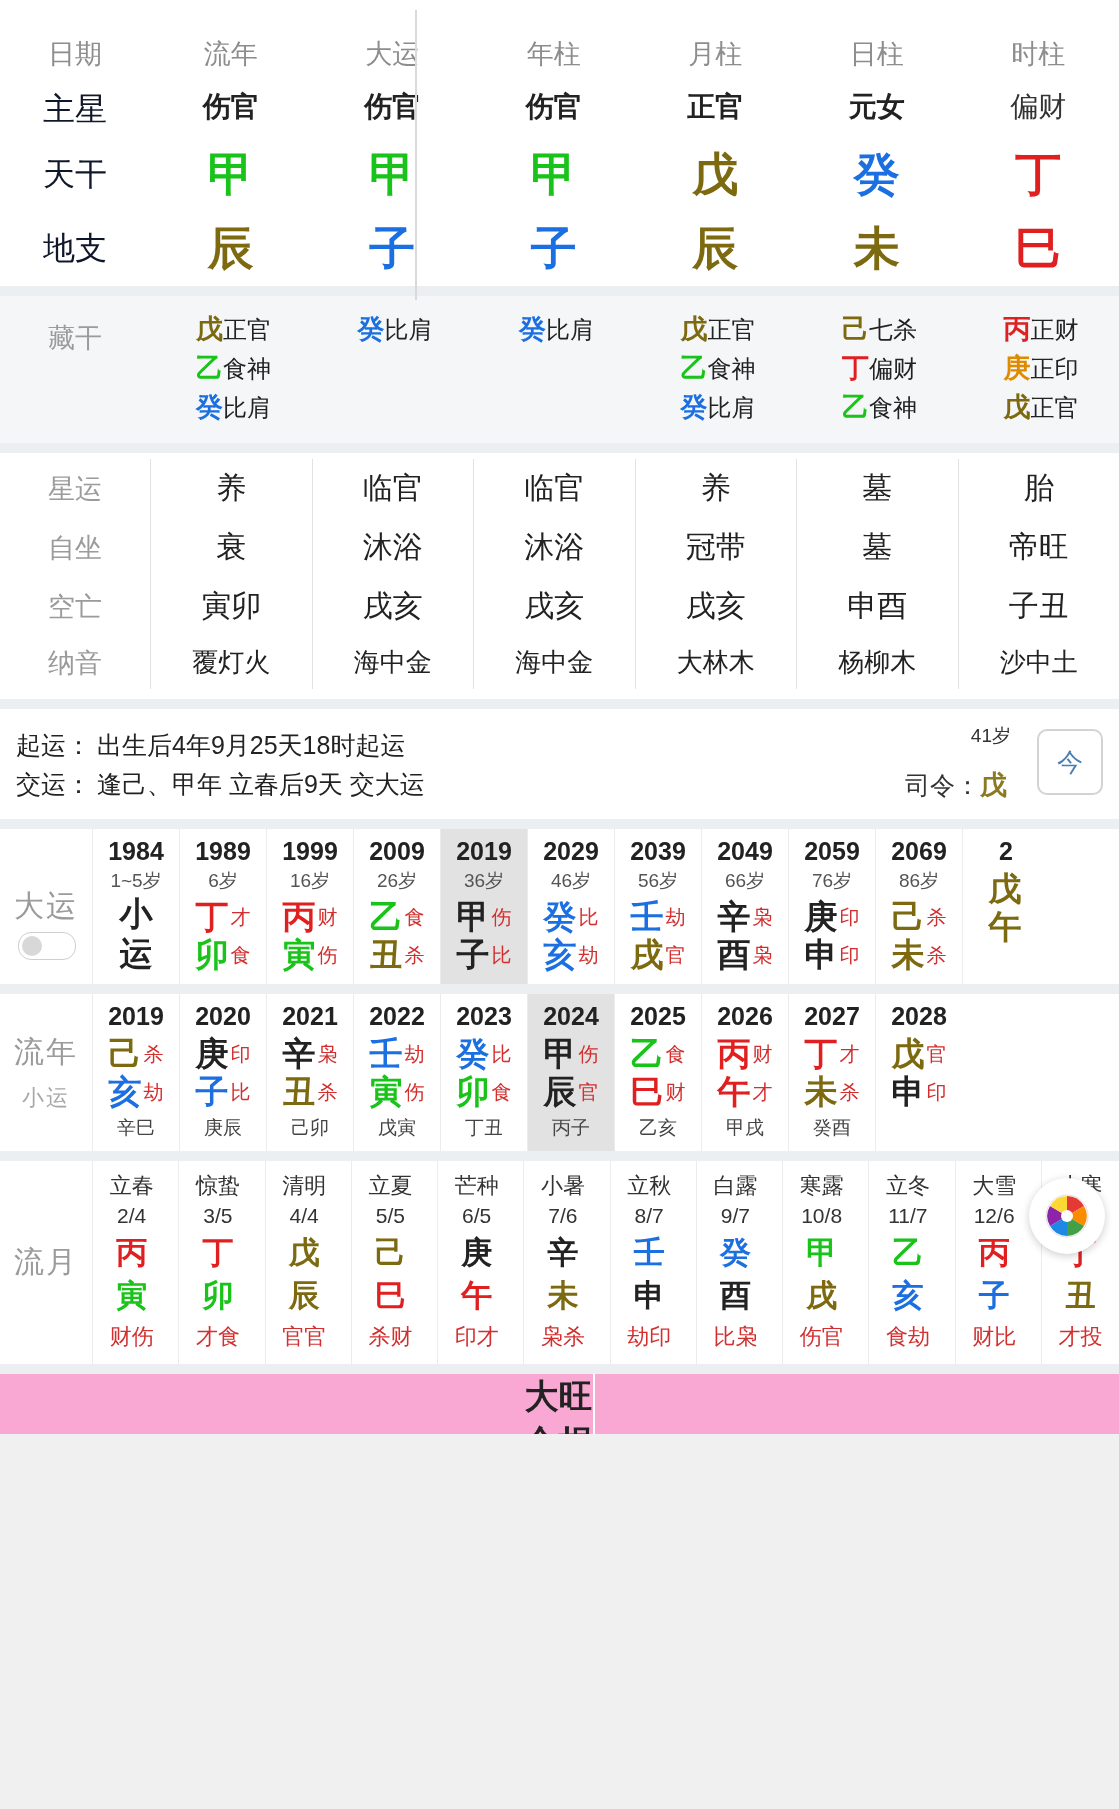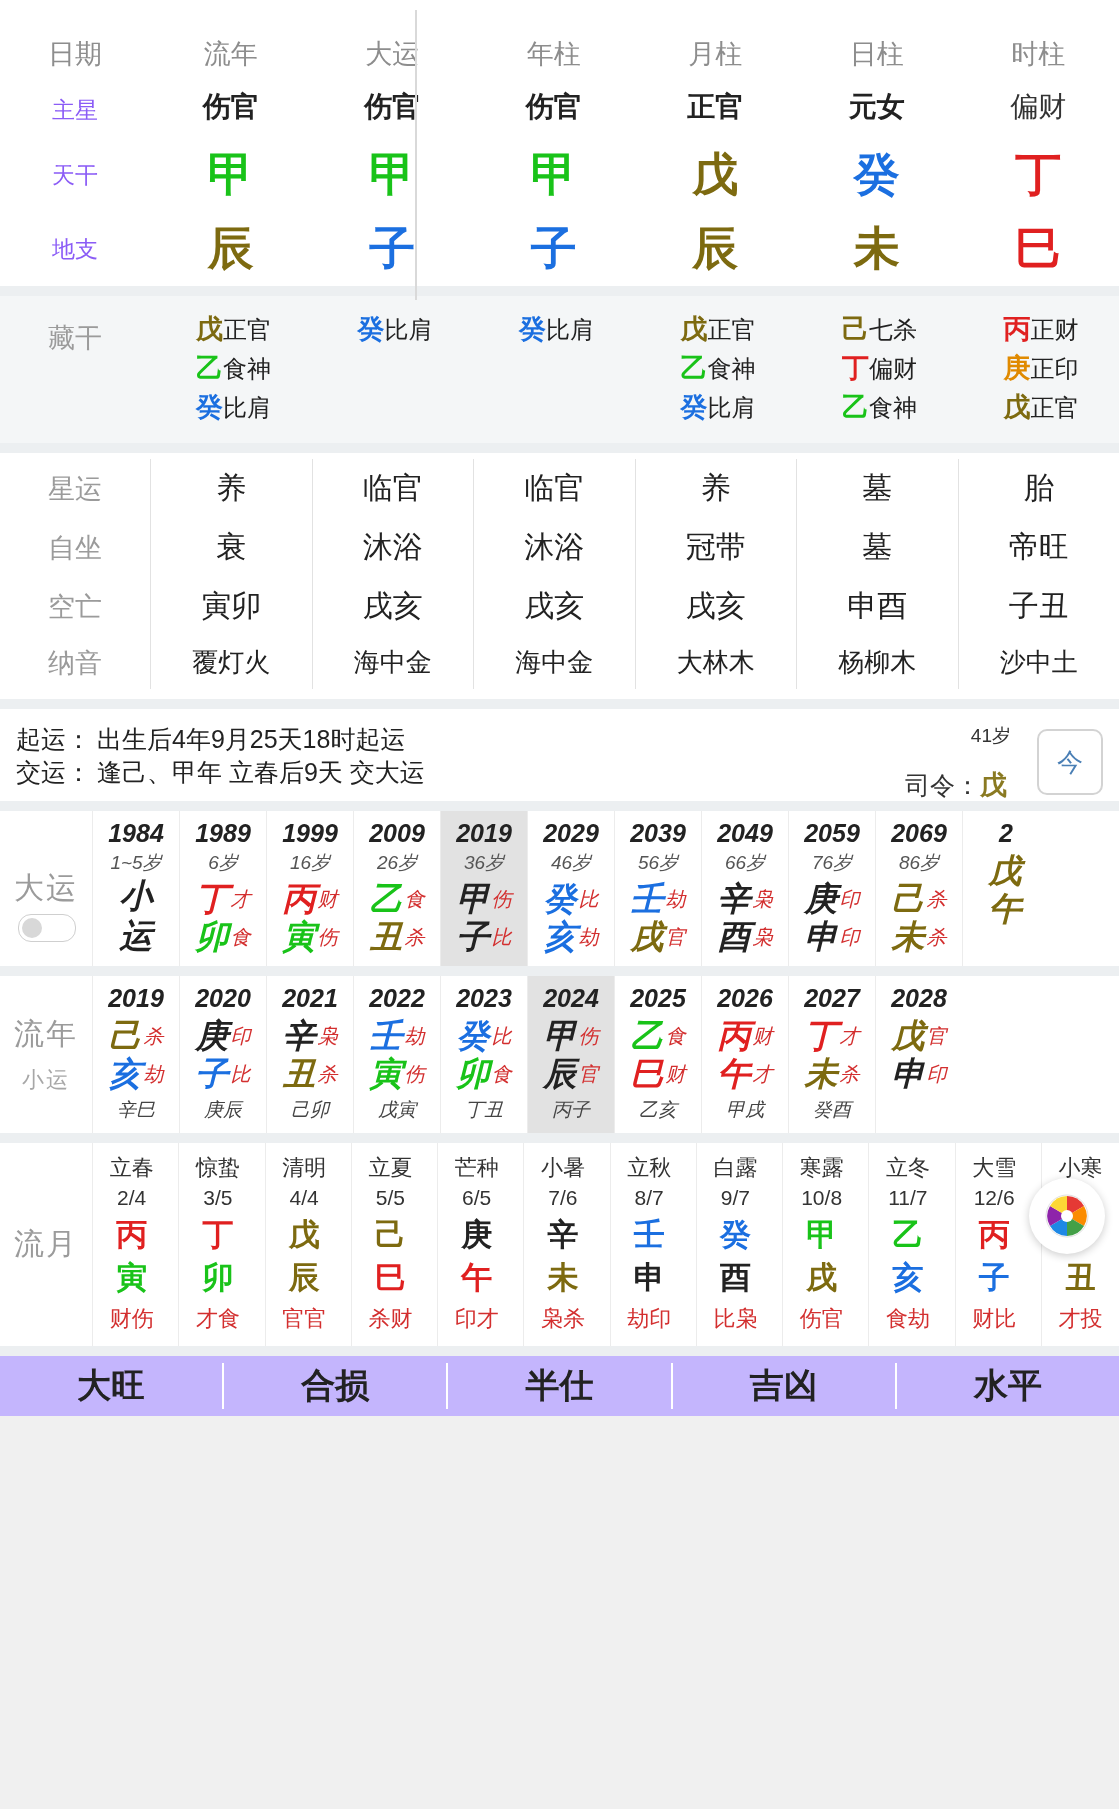--- a/index.html
+++ b/index.html
@@ -3,21 +3,21 @@
 <meta charset="utf-8">
 <style>
   html,body{margin:0;padding:0;background:#f0f0f0;}
   body{width:1119px;font-family:"Liberation Sans","DejaVu Sans",sans-serif;color:#222;}
   .page{width:1119px;background:#fff;position:relative;overflow:hidden;}
   .sep{height:10px;background:#eceff1;}
 
   
   .topgrid{padding-top:24px;}
   .tg-row{display:flex;align-items:center;}
-  .tg-lbl{width:150px;text-align:center;font-size:23px;color:#8b5cf6;flex:0 0 150px;}
+  .tg-lbl{width:150px;text-align:center;font-size:32px;color:#0f172a;flex:0 0 150px;}
   .tg-cell{flex:1 1 0;text-align:center;}
   .tg-head{font-size:27px;color:#8d8d8d;padding:12px 0 10px;}
   .tg-star{font-size:28px;color:#222;padding:6px 0 12px;font-weight:bold;}
   .tg-star.light{font-weight:normal;color:#333;}
   .tg-gz{font-size:46px;font-weight:bold;padding:6px 0;}
   .divider-v{position:absolute;top:10px;left:415px;width:2px;height:290px;background:#d9d9d9;}
 
   
   .hidden{background:#f4f6f7;padding:14px 0 16px;}
   .h-row{display:flex;}
@@ -30,58 +30,58 @@
   
   .stats{padding:6px 0 10px;}
   .s-row{display:flex;align-items:center;}
   .s-lbl{width:150px;flex:0 0 150px;text-align:center;font-size:27px;color:#9b9b9b;}
   .s-cell{flex:1 1 0;text-align:center;font-size:30px;color:#222;padding:9px 0;}
   .s-cell.sm{font-size:26px;}
   .vline{border-left:1px solid #e2e2e2;}
 
   
   .startinfo{padding:14px 16px 12px 16px;font-size:25px;position:relative;background:#fff;}
-  .startinfo .line{display:flex;align-items:center;margin:0 0;}
+  .startinfo .line{display:flex;align-items:center;margin:6px 0;}
   .startinfo .k{color:#222;}
   .startinfo .v{color:#222;margin-left:6px;}
   .age-box{position:absolute;right:108px;top:14px;font-size:19px;color:#333;}
   .siling{position:absolute;right:112px;top:58px;font-size:25px;color:#333;}
   .siling b{color:#8a7a22;font-size:27px;}
   .cal-btn{position:absolute;right:16px;top:20px;width:62px;height:62px;border:2px solid #d3d3d3;border-radius:10px;display:flex;align-items:center;justify-content:center;background:#fff;}
   .cal-btn span{font-size:26px;color:#4a7fb5;}
 
   
   .strip{display:flex;align-items:stretch;background:#fff;}
   .strip-lbl{width:92px;flex:0 0 92px;display:flex;flex-direction:column;align-items:center;justify-content:center;font-size:30px;color:#9b9b9b;letter-spacing:2px;position:relative;}
   .strip-lbl .sub{font-size:22px;color:#a7a7a7;margin-top:10px;}
   .toggle{position:absolute;bottom:24px;left:18px;width:56px;height:26px;border:1px solid #cfcfcf;border-radius:13px;background:#fff;}
   .toggle i{position:absolute;left:3px;top:3px;width:20px;height:20px;border-radius:50%;background:#d8d8d8;display:block;}
   .cells{display:flex;flex:1 1 0;overflow:hidden;}
-  .cell{flex:0 0 auto;width:86px;text-align:center;padding:8px 0 10px;border-left:1px solid #ececec;font-style:italic;}
+  .cell{flex:0 0 auto;width:86px;text-align:center;padding:8px 0 10px;border-left:1px solid #ececec;}
   .cell.sel{background:#e2e2e2;}
   .cell .yr{font-size:25px;font-weight:bold;color:#222;}
   .cell .age{font-size:19px;color:#555;margin-top:2px;}
   .cell .gz{margin-top:4px;display:flex;justify-content:center;align-items:flex-start;}
   .cell .gz .col1{font-size:33px;font-weight:bold;line-height:38px;}
   .cell .gz .col2{font-size:20px;color:#d32f2f;line-height:38px;margin-left:2px;text-align:left;}
   .cell .sub{font-size:19px;color:#444;margin-top:4px;}
   .cell .big2{font-size:33px;font-weight:bold;line-height:40px;color:#222;}
 
   
   .months{display:flex;align-items:stretch;background:#fff;}
   .m-lbl{width:92px;flex:0 0 92px;display:flex;align-items:center;justify-content:center;font-size:30px;color:#9b9b9b;letter-spacing:2px;}
   .m-cells{display:flex;flex:1 1 0;gap:8px;}
   .m-cell{flex:1 1 0;text-align:center;padding:10px 0 12px;border-left:1px solid #ececec;}
   .m-cell .jq{font-size:22px;color:#333;}
   .m-cell .dt{font-size:21px;color:#333;margin-top:3px;}
   .m-cell .gz{font-size:31px;font-weight:bold;line-height:37px;margin-top:6px;}
   .m-cell .ss{font-size:22px;color:#d32f2f;margin-top:8px;}
 
   
-  .bottom{display:flex;background:#c4b5fd;height:60px;align-items:center;}
+  .bottom{display:flex;background:#f9a8d4;height:60px;align-items:center;flex-direction:column;}
   .bottom .bt{flex:1 1 0;text-align:center;font-size:34px;font-weight:bold;color:#222;border-right:2px solid #fff;}
   .bottom .bt:last-child{border-right:none;}
 
   
   .float{position:absolute;right:14px;top:1178px;width:76px;height:76px;border-radius:50%;background:#fff;box-shadow:0 2px 8px rgba(0,0,0,.2);display:flex;align-items:center;justify-content:center;}
   .float svg{display:block;}
 
   
   .c-green{color:#19c319;}
   .c-blue{color:#1b6fe0;}

